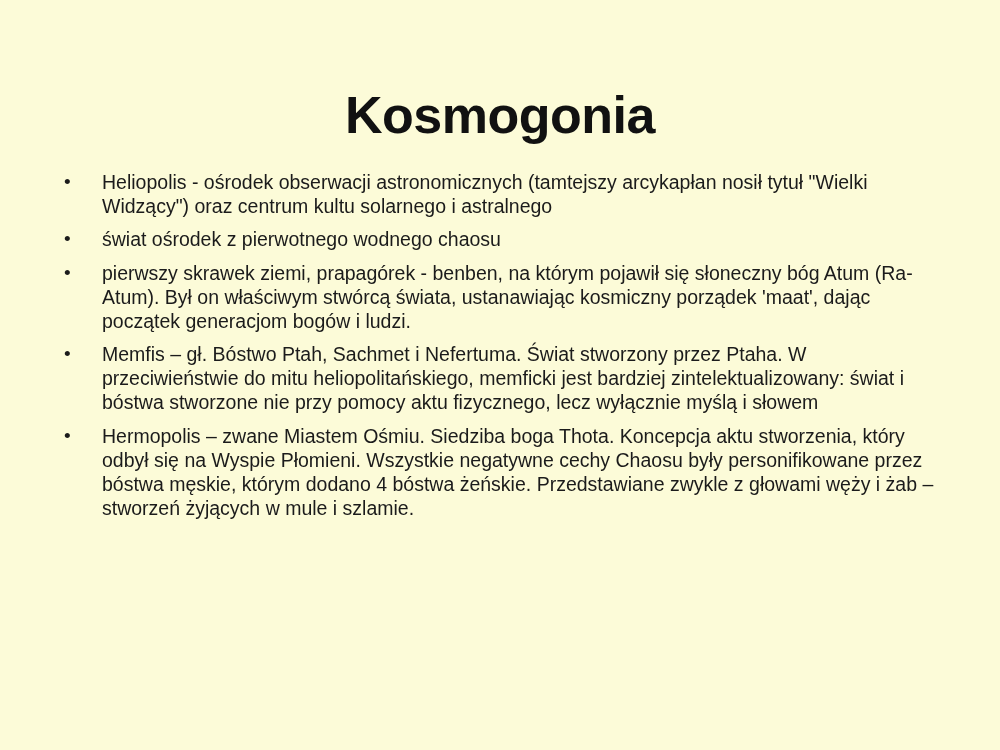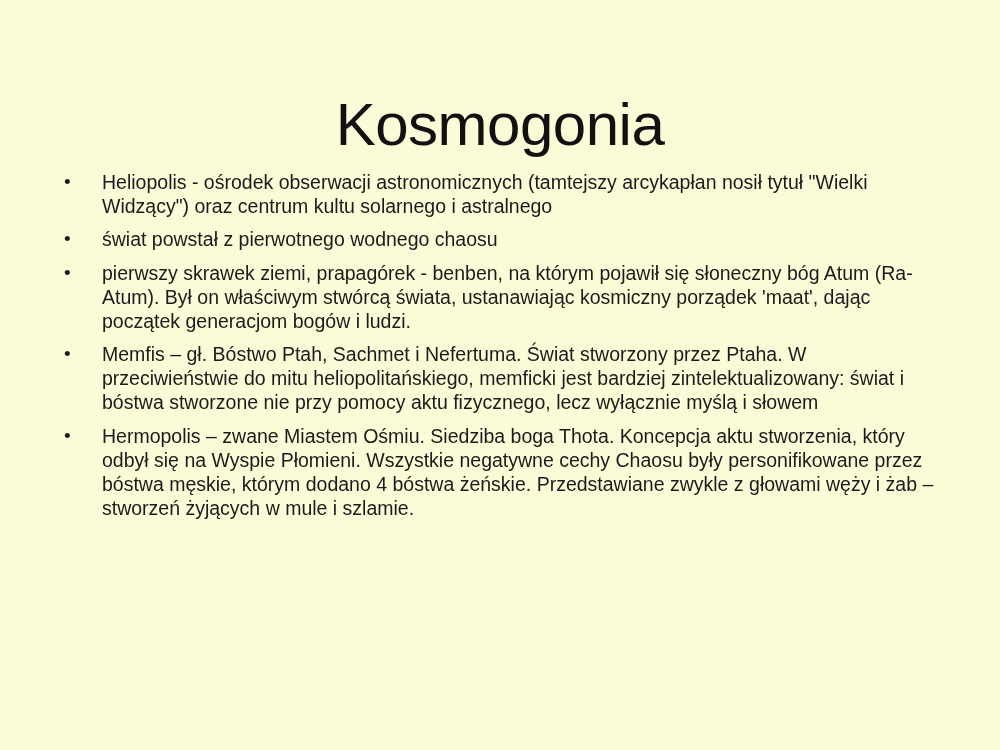--- a/index.html
+++ b/index.html
@@ -19,22 +19,22 @@
     width: 1000px;
     height: 750px;
     box-sizing: border-box;
   }
   .slide-title {
     position: absolute;
     top: 52px;
     left: 0;
     width: 1000px;
     text-align: center;
-    font-size: 60px;
-    font-weight: normal;
+    font-size: 52px;
+    font-weight: bold;
     letter-spacing: -0.5px;
     color: #111111;
     line-height: 1.1;
   }
   .bullet-list {
     position: absolute;
     top: 170px;
     left: 55px;
     width: 890px;
     list-style: none;
@@ -69,21 +69,21 @@
 
   <h1 class="slide-title">Kosmogonia</h1>
 
   <ul class="bullet-list">
     <li class="bullet-item">
       <span class="dot">•</span>
       <span class="bullet-text">Heliopolis - ośrodek obserwacji astronomicznych (tamtejszy arcykapłan nosił tytuł "Wielki Widzący") oraz centrum kultu solarnego i astralnego</span>
     </li>
     <li class="bullet-item">
       <span class="dot">•</span>
-      <span class="bullet-text">świat powstał z pierwotnego wodnego chaosu</span>
+      <span class="bullet-text">świat ośrodek z pierwotnego wodnego chaosu</span>
     </li>
     <li class="bullet-item">
       <span class="dot">•</span>
       <span class="bullet-text">pierwszy skrawek ziemi, prapagórek - benben, na którym pojawił się słoneczny bóg Atum (Ra-Atum). Był on właściwym stwórcą świata, ustanawiając kosmiczny porządek 'maat', dając początek generacjom bogów i ludzi.</span>
     </li>
     <li class="bullet-item">
       <span class="dot">•</span>
       <span class="bullet-text"> Memfis – gł. Bóstwo Ptah, Sachmet i Nefertuma. Świat stworzony przez Ptaha. W przeciwieństwie do mitu heliopolitańskiego, memficki jest bardziej zintelektualizowany: świat i bóstwa stworzone nie przy pomocy aktu fizycznego, lecz wyłącznie myślą i słowem</span>
     </li>
     <li class="bullet-item">

